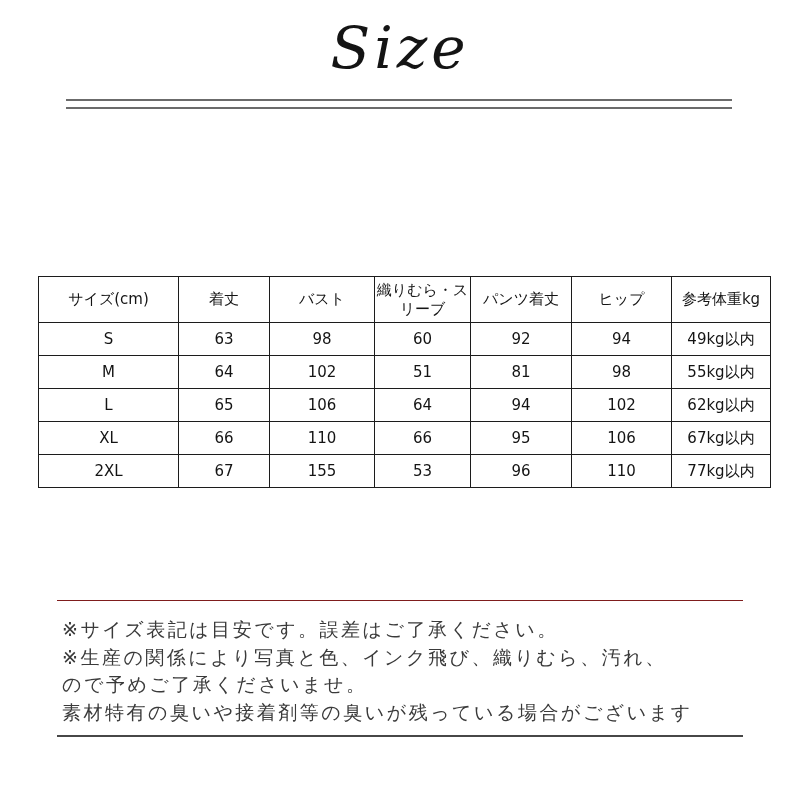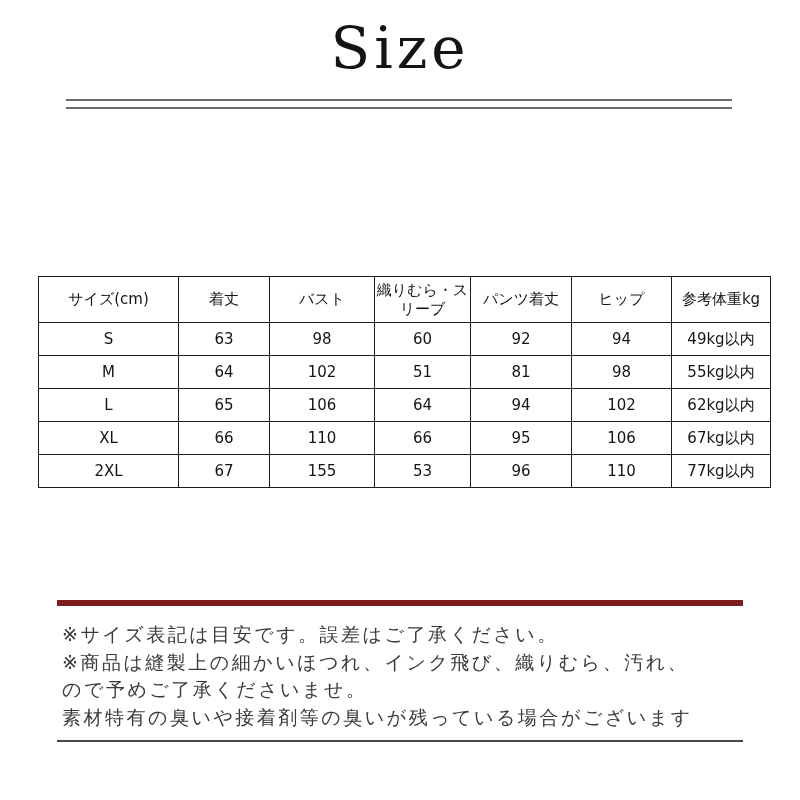--- a/index.html
+++ b/index.html
@@ -15,20 +15,21 @@
   }
 
   
   .title {
     position: absolute;
     top: 14px;
     left: 0;
     width: 800px;
     text-align: center;
     font-family: "DejaVu Serif", "Liberation Serif", serif;
+    font-style: italic;
     font-weight: 400;
     font-size: 58px;
     letter-spacing: 4px;
     color: #141414;
   }
 
   
   .title-rules {
     position: absolute;
     top: 99px;
@@ -71,21 +72,21 @@
   col.c5 { width: 101px; }
   col.c6 { width: 100px; }
   col.c7 { width: 99px; }
 
   
   .notes {
     position: absolute;
     top: 600px;
     left: 57px;
     width: 686px;
-    border-top: 6px solid #7f1d1d;
+    border-top: 1px solid #7f1d1d;
     border-bottom: 2px solid #474747;
     padding: 15px 0 9px 5px;
   }
   .notes .note-line {
     font-size: 19px;
     line-height: 27.5px;
     letter-spacing: 2.5px;
     color: #3a3a3a;
     white-space: nowrap;
   }
@@ -165,16 +166,16 @@
       <td>53</td>
       <td>96</td>
       <td>110</td>
       <td>77kg以内</td>
     </tr>
   </tbody>
 </table>
 
 <div class="notes">
   <div class="note-line">※サイズ表記は目安です。誤差はご了承ください。</div>
-  <div class="note-line">※商品は縫製上の細かいほつれ、インク飛び、織りむら、汚れ、</div>
+  <div class="note-line">※生産の関係により写真と色、インク飛び、織りむら、汚れ、</div>
   <div class="note-line">ので予めご了承くださいませ。</div>
   <div class="note-line">素材特有の臭いや接着剤等の臭いが残っている場合がございます</div>
 </div>
 
 </body></html>

